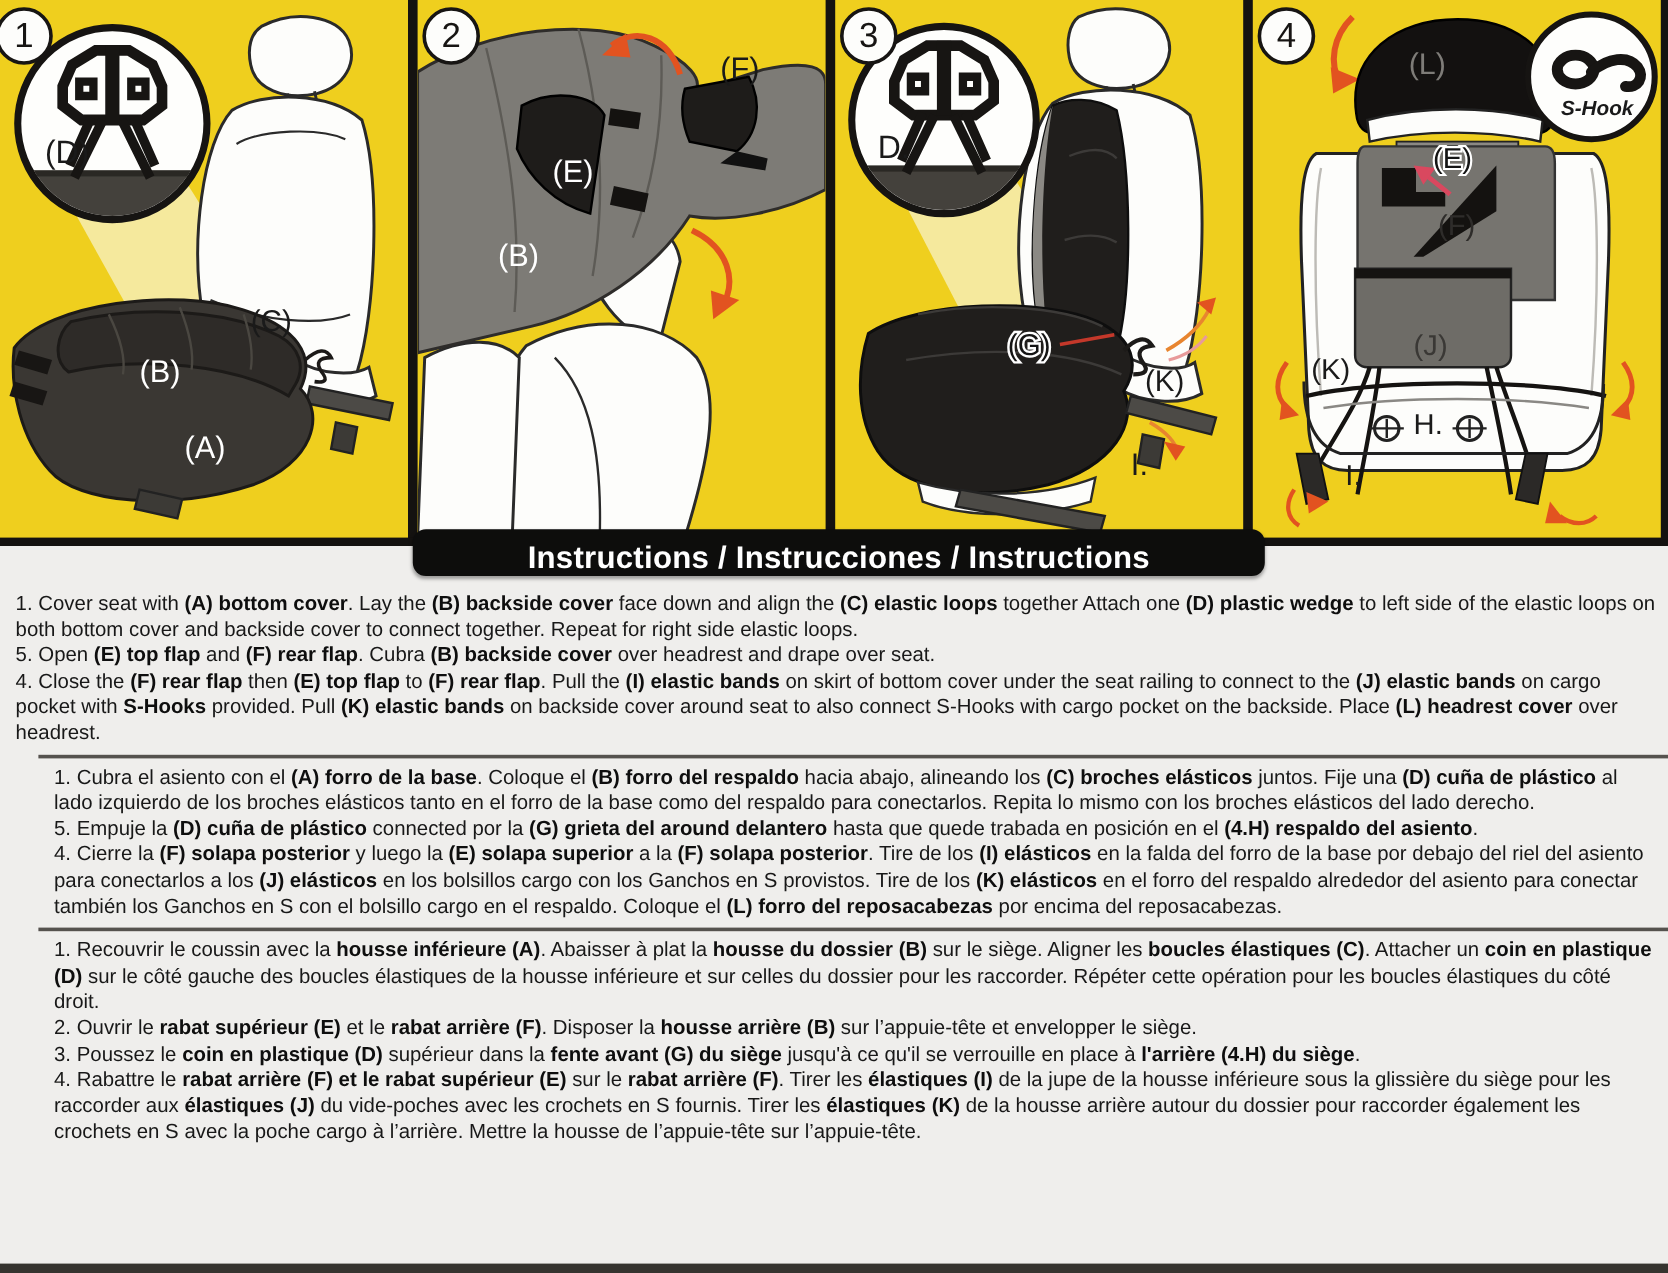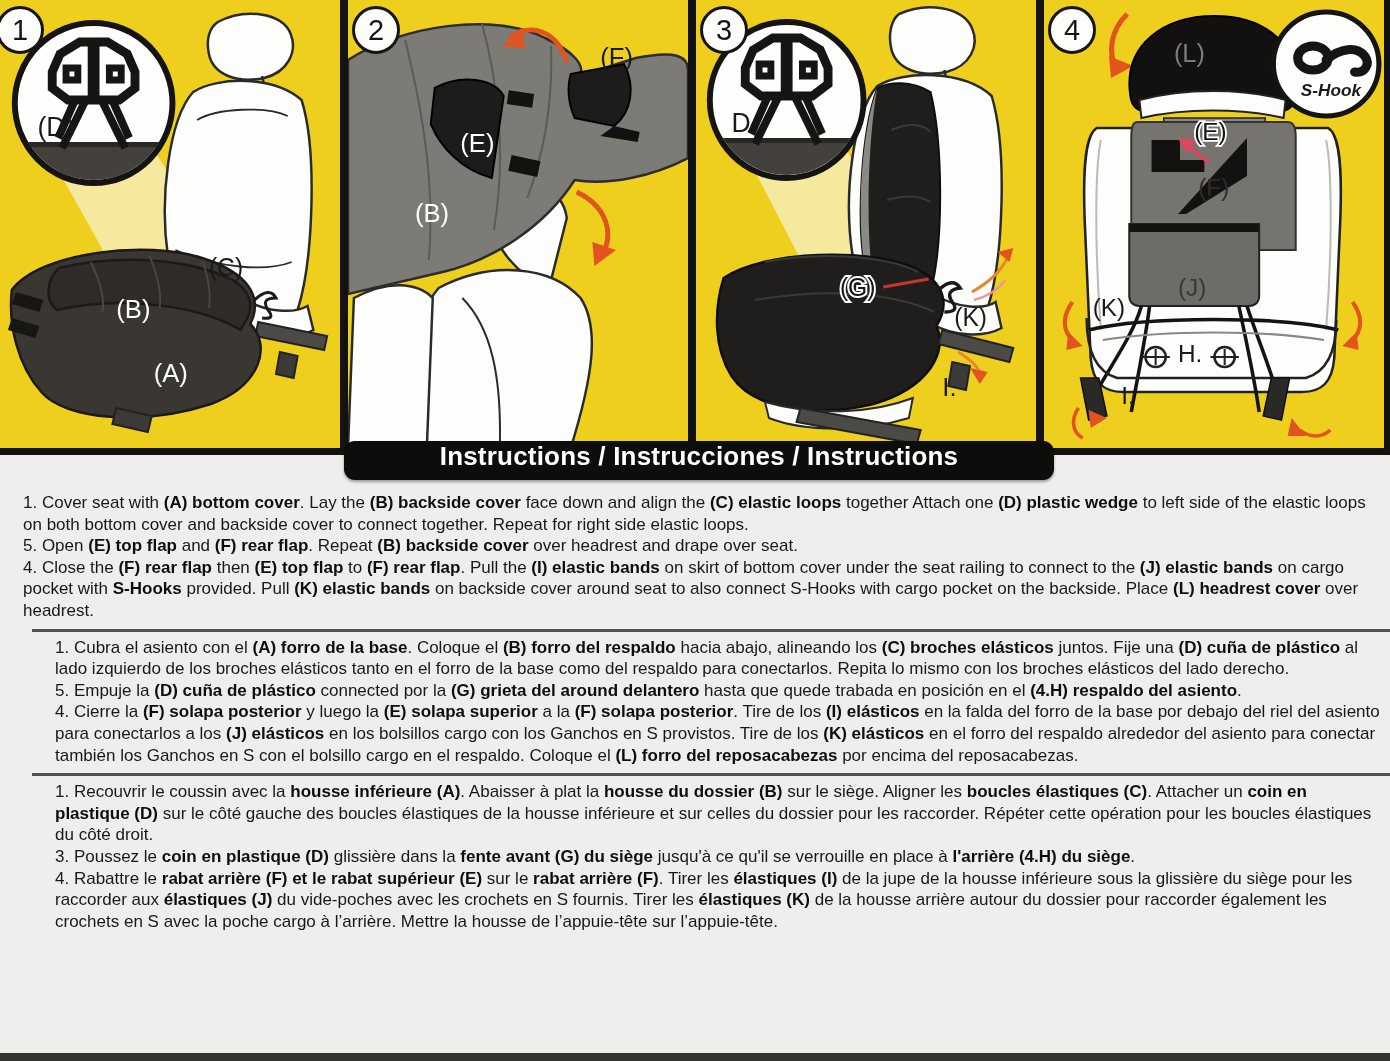--- a/index.html
+++ b/index.html
@@ -22,27 +22,27 @@
     background:#fdfdfb;border:3px solid #171513;z-index:5;
     display:flex;align-items:center;justify-content:center;
     font-size:29px;color:#171513;
   }
   .panel-1 .num-badge{left:-4px;}
   svg text{font-family:"Liberation Sans","DejaVu Sans",sans-serif;}
   
   .banner{
     position:absolute;left:344px;top:441px;width:710px;height:39px;z-index:10;
     background:#0d0d0c;border-radius:11px;
-    display:flex;align-items:flex-start;justify-content:center;
+    display:flex;align-items:flex-end;justify-content:center;
     box-shadow:0 2px 3px rgba(0,0,0,.35);
   }
   .banner span{color:#ffffff;font-weight:bold;font-size:26px;letter-spacing:.2px;}
   
   .content{background:#efeeec;}
-  .section{padding:5px 9px 7px 23px;font-size:17px;line-height:21.6px;color:#181818;}
+  .section{padding:5px 9px 7px 13px;font-size:17px;line-height:21.6px;color:#181818;}
   .section p{margin:0;}
   .section b{font-weight:bold;color:#0e0e0e;}
   .section-en{padding-top:37px;}
   .section + .section{border-top:3px solid #55524e;margin-left:32px;}
   .bottom-bar{position:absolute;left:0;bottom:0;width:100%;height:8px;background:#36342f;}
 </style>
 </head>
 <body>
 
 <div class="top-strip">
@@ -257,31 +257,32 @@
 </div>
 
 <div class="banner">
   <span>Instructions / Instrucciones / Instructions</span>
 </div>
 
 <div class="content">
 
   <div class="section section-en">
     <p><span>1. Cover seat with </span><b>(A) bottom cover</b><span>. Lay the </span><b>(B) backside cover</b><span> face down and align the </span><b>(C) elastic loops</b><span> together Attach one </span><b>(D) plastic wedge</b><span> to left side of the elastic loops on both bottom cover and backside cover to connect together. Repeat for right side elastic loops.</span></p>
-    <p><span>5. Open </span><b>(E) top flap</b><span> and </span><b>(F) rear flap</b><span>.  Repeat </span><b>(B) backside cover</b><span> over headrest and drape over seat.</span></p>
+    <p><span>5. Open </span><b>(E) top flap</b><span> and </span><b>(F) rear flap</b><span>.  Cubra </span><b>(B) backside cover</b><span> over headrest and drape over seat.</span></p>
     <p><span>4. Close the </span><b>(F) rear flap</b><span> then </span><b>(E) top flap</b><span> to </span><b>(F) rear flap</b><span>. Pull the </span><b>(I) elastic bands</b><span> on skirt of bottom cover under the seat railing to connect to the </span><b>(J) elastic bands</b><span> on cargo pocket with </span><b>S-Hooks</b><span> provided. Pull </span><b>(K) elastic bands</b><span> on backside cover around seat to also connect S-Hooks with cargo pocket on the backside. Place </span><b>(L) headrest cover</b><span> over headrest.</span></p>
   </div>
 
   <div class="section">
     <p><span>1. Cubra el asiento con el </span><b>(A) forro de la base</b><span>. Coloque el </span><b>(B) forro del respaldo</b><span> hacia abajo, alineando los </span><b>(C) broches elásticos</b><span> juntos. Fije una </span><b>(D) cuña de plástico</b><span> al lado izquierdo de los broches elásticos tanto en el forro de la base como del respaldo para conectarlos. Repita lo mismo con los broches elásticos del lado derecho.</span></p>
     <p><span>5. Empuje la </span><b>(D) cuña de plástico</b><span> connected por la </span><b>(G) grieta del around delantero</b><span> hasta que quede trabada en posición en el </span><b>(4.H) respaldo del asiento</b><span>.</span></p>
     <p><span>4. Cierre la </span><b>(F) solapa posterior</b><span> y luego la </span><b>(E) solapa superior</b><span> a la </span><b>(F) solapa posterior</b><span>. Tire de los </span><b>(I) elásticos</b><span> en la falda del forro de la base por debajo del riel del asiento para conectarlos a los </span><b>(J) elásticos</b><span> en los bolsillos cargo con los Ganchos en S provistos. Tire de los </span><b>(K) elásticos</b><span> en el forro del respaldo alrededor del asiento para conectar también los Ganchos en S con el bolsillo cargo en el respaldo. Coloque el </span><b>(L) forro del reposacabezas</b><span> por encima del reposacabezas.</span></p>
   </div>
 
   <div class="section">
     <p><span>1. Recouvrir le coussin avec la </span><b>housse inférieure (A)</b><span>. Abaisser à plat la </span><b>housse du dossier (B)</b><span> sur le siège. Aligner les </span><b>boucles élastiques (C)</b><span>. Attacher un </span><b>coin en plastique (D)</b><span> sur le côté gauche des boucles élastiques de la housse inférieure et sur celles du dossier pour les raccorder.  Répéter cette opération pour les boucles élastiques du côté droit.</span></p>
-    <p><span>3. Poussez le </span><b>coin en plastique (D)</b><span> glissière dans la </span><b>fente avant (G) du siège</b><span> jusqu'à ce qu'il se verrouille en place à </span><b>l'arrière (4.H) du siège</b><span>.</span></p>
+    <p><span>2. Ouvrir le </span><b>rabat supérieur (E)</b><span> et le </span><b>rabat arrière (F)</b><span>. Disposer la </span><b>housse arrière (B)</b><span> sur l’appuie-tête et envelopper le siège.</span></p>
+    <p><span>3. Poussez le </span><b>coin en plastique (D)</b><span> supérieur dans la </span><b>fente avant (G) du siège</b><span> jusqu'à ce qu'il se verrouille en place à </span><b>l'arrière (4.H) du siège</b><span>.</span></p>
     <p><span>4. Rabattre le </span><b>rabat arrière (F) et le rabat supérieur (E)</b><span> sur le </span><b>rabat arrière (F)</b><span>. Tirer les </span><b>élastiques (I)</b><span> de la jupe de la housse inférieure sous la glissière du siège pour les raccorder aux </span><b>élastiques (J)</b><span> du vide-poches avec les crochets en S fournis. Tirer les </span><b>élastiques (K)</b><span> de la housse arrière autour du dossier pour raccorder également les crochets en S avec la poche cargo à l’arrière. Mettre la housse de l’appuie-tête sur l’appuie-tête.</span></p>
   </div>
 
 </div>
 
 <div class="bottom-bar"></div>
 
 </body></html>

